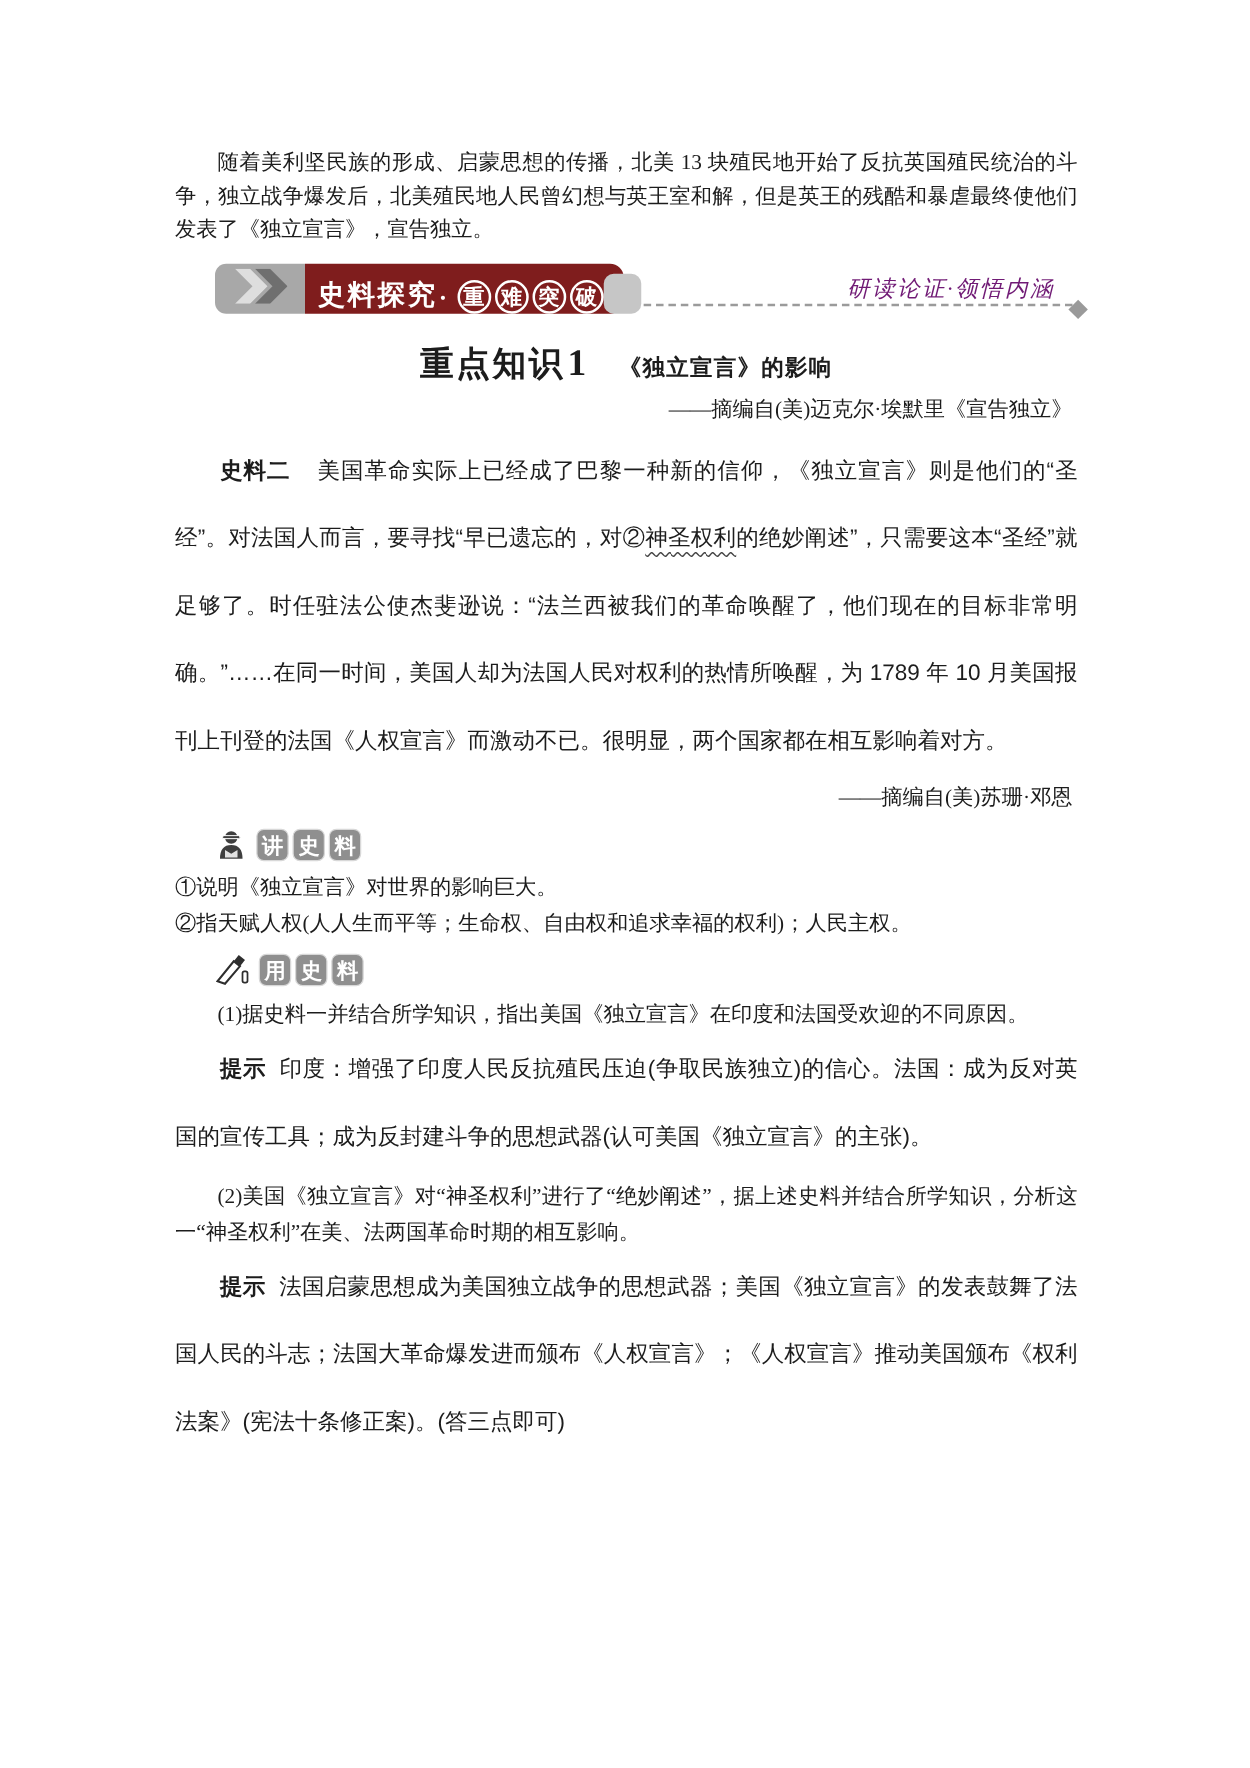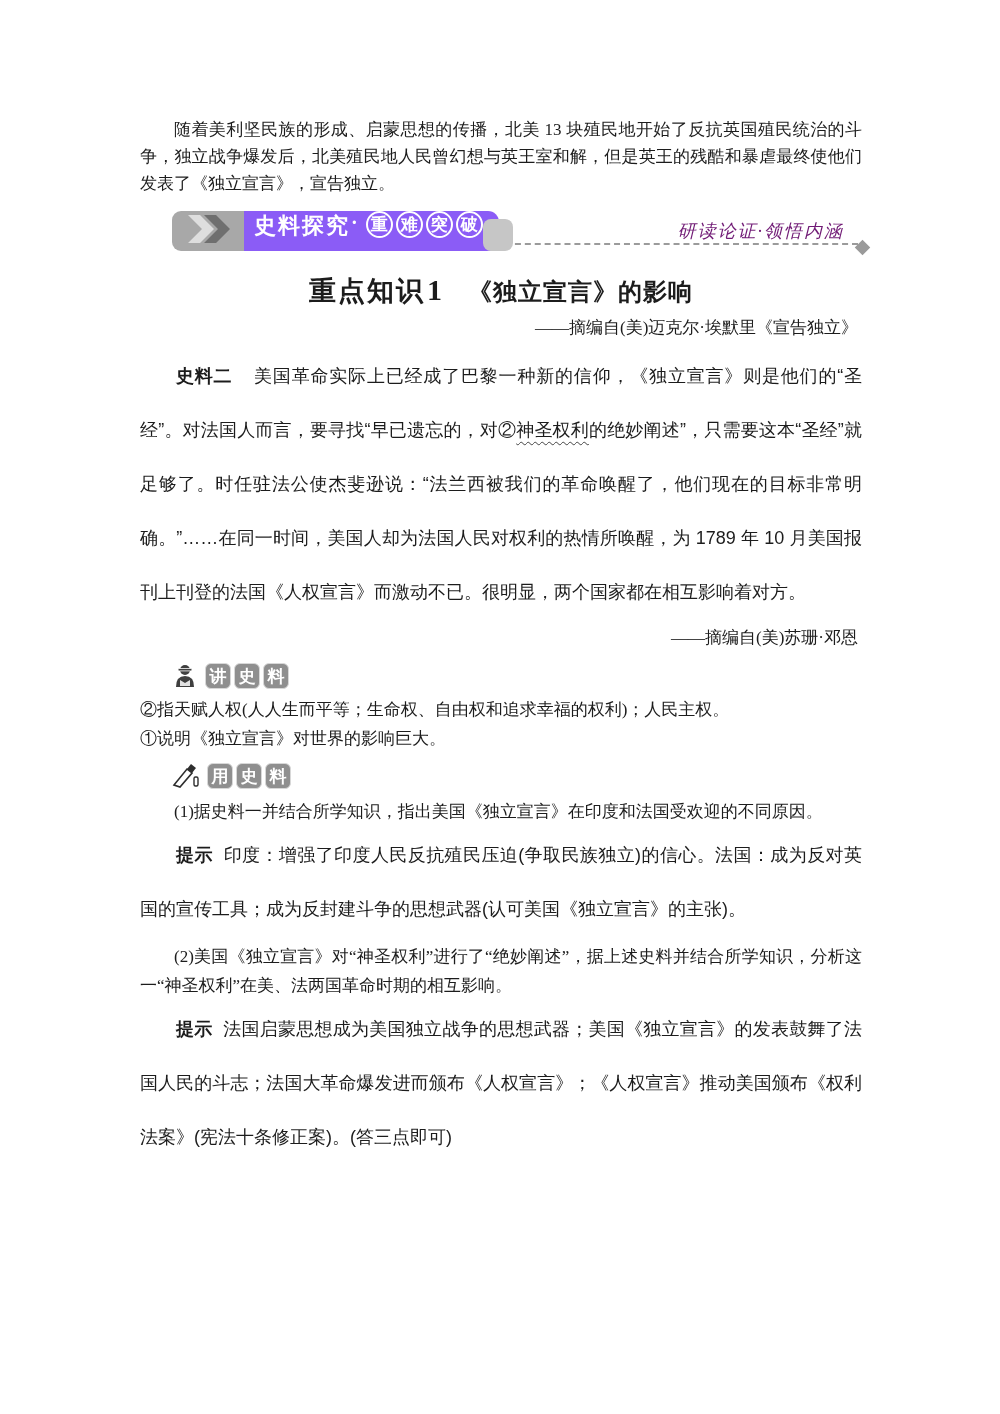--- a/index.html
+++ b/index.html
@@ -37,24 +37,24 @@
   .banner-chevrons {
     width: 72px;
     background: #a8a8a8;
     border-radius: 9px 0 0 9px;
     display: flex;
     align-items: center;
     justify-content: center;
     flex: 0 0 auto;
   }
   .banner-dark {
-    background: #8b5cf6;
+    background: #7f1d1d;
     border-radius: 0 11px 11px 0;
     display: flex;
-    align-items: flex-start;
+    align-items: flex-end;
     padding: 0 16px 0 10px;
     flex: 0 0 auto;
     position: relative;
     z-index: 2;
   }
   .banner-dark::after {
     content: "";
     position: absolute;
     right: -14px;
     top: 8px;
@@ -138,21 +138,21 @@
   }
   .heading-number {
     font-family: "Liberation Serif", serif;
     font-weight: bold;
     font-size: 30px;
     margin-left: 2px;
   }
   .heading-subtitle {
     font-family: "Liberation Sans", sans-serif;
     font-weight: 600;
-    font-size: 24px;
+    font-size: 18px;
     margin-left: 26px;
     letter-spacing: 1px;
   }
   
   .material {
     font-family: "Liberation Sans", sans-serif;
     font-size: 18px;
     line-height: 54px;
     text-align: justify;
     text-indent: 2em;
@@ -273,22 +273,22 @@
         <circle cx="13" cy="7" r="5" fill="#3f3f3f"></circle>
         <rect x="6" y="5.5" width="14" height="2.4" rx="1.2" fill="#3f3f3f" stroke="#ffffff" stroke-width="0.8"></rect>
         <path d="M4,24 Q4,13 13,13 Q22,13 22,24 Z" fill="#3f3f3f"></path>
         <path d="M8,17 L13,20 L18,17 L18,23 L8,23 Z" fill="#ffffff" opacity="0.85"></path>
       </svg>
     </span>
     <span class="badge-char">讲</span>
     <span class="badge-char">史</span>
     <span class="badge-char">料</span>
   </div>
+  <p class="note">①说明《独立宣言》对世界的影响巨大。</p>
   <p class="note">②指天赋人权(人人生而平等；生命权、自由权和追求幸福的权利)；人民主权。</p>
-  <p class="note">①说明《独立宣言》对世界的影响巨大。</p>
 
   <div class="badge-row">
     <span class="icon">
       <svg width="28" height="26" viewBox="0 0 28 26">
         <path d="M2,22 L15,6 L20,10 L8,24 Z" fill="none" stroke="#2e2e2e" stroke-width="1.6"></path>
         <path d="M15,6 L19,1 L24,5 L20,10 Z" fill="#2e2e2e"></path>
         <rect x="22" y="14" width="4" height="9" rx="1.5" fill="none" stroke="#2e2e2e" stroke-width="1.4"></rect>
       </svg>
     </span>
     <span class="badge-char">用</span>

